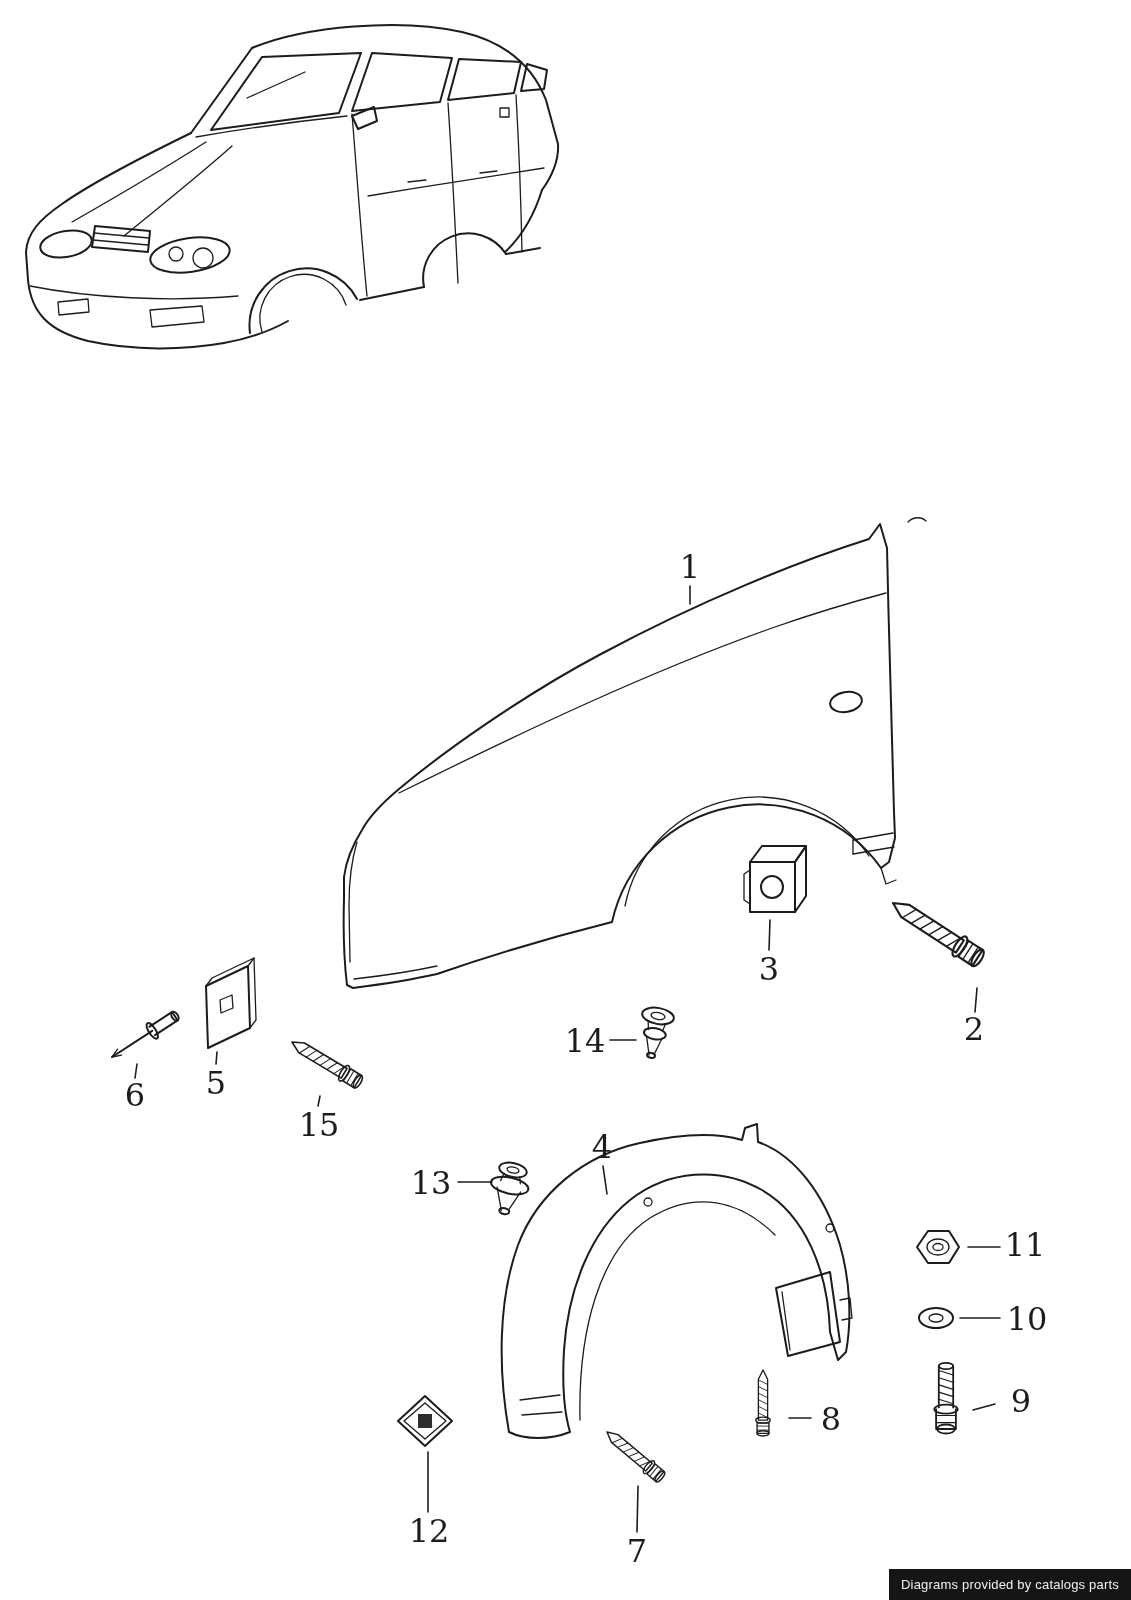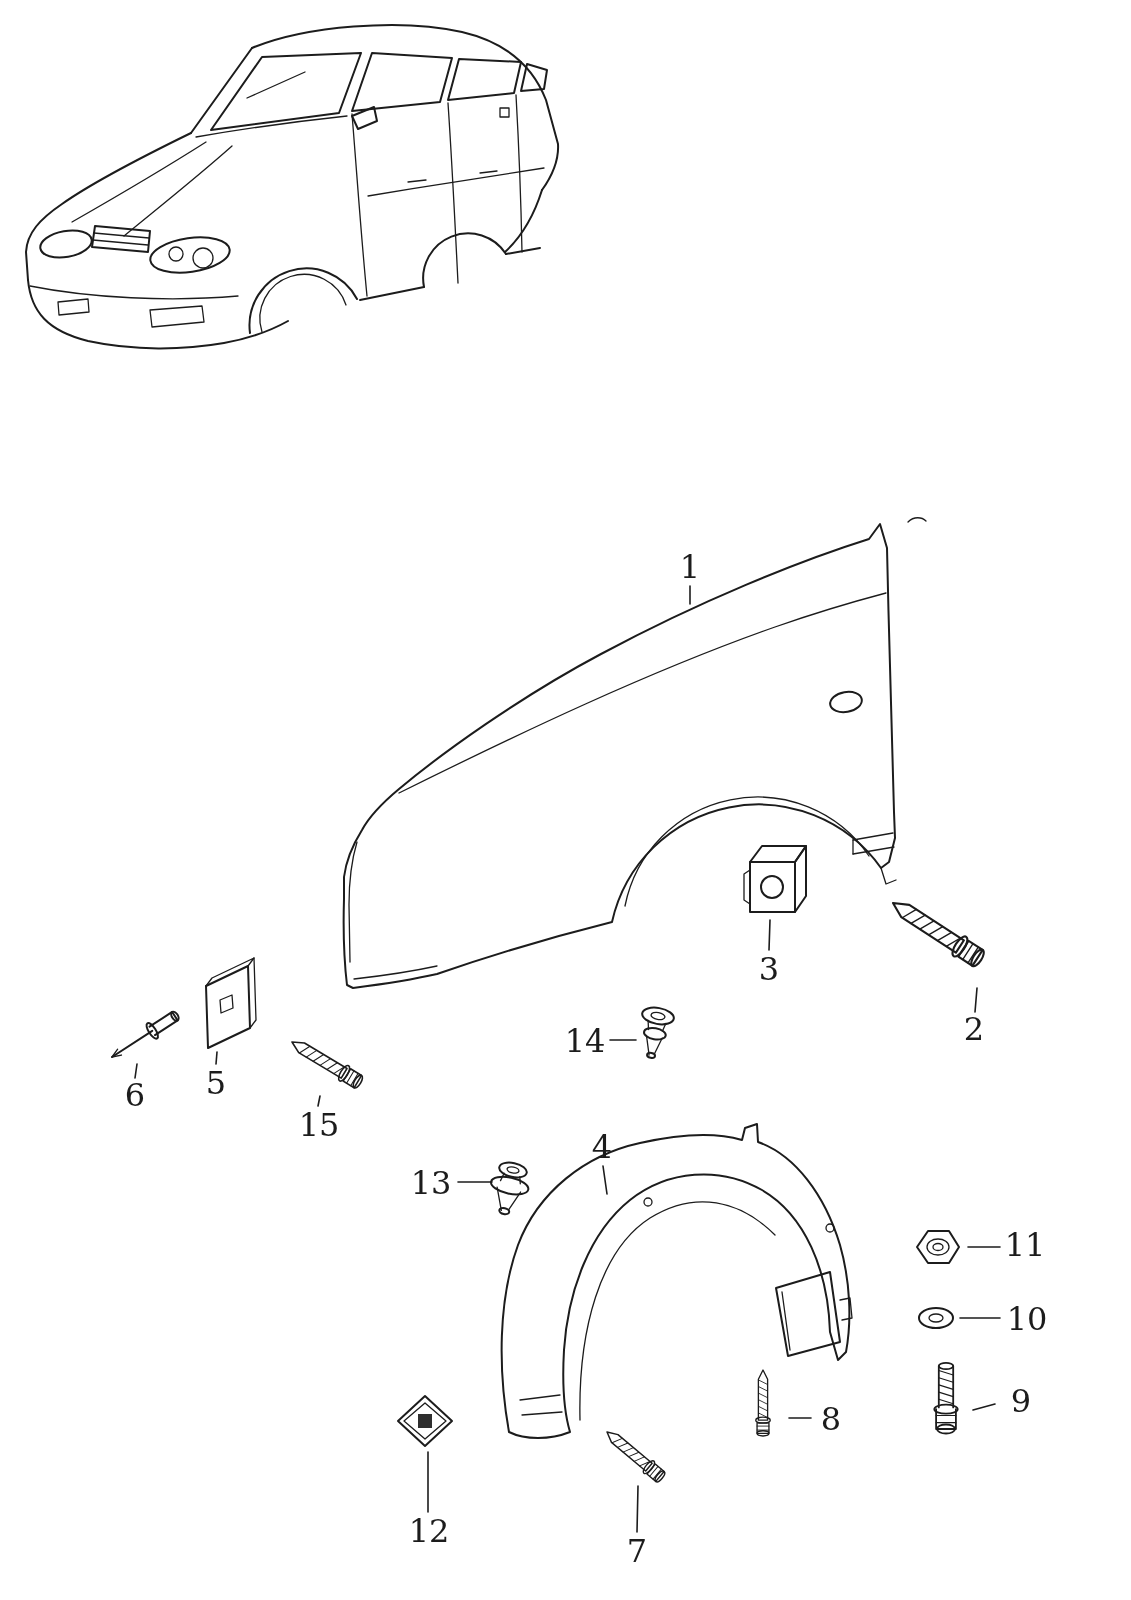--- a/index.html
+++ b/index.html
@@ -281,14 +281,15 @@
     <text class="callout" text-anchor="middle" x="1027" y="1330">10</text>
     <text class="callout" text-anchor="middle" x="1025" y="1256">11</text>
     <text class="callout" text-anchor="middle" x="429" y="1542">12</text>
     <text class="callout" text-anchor="middle" x="431" y="1194">13</text>
     <text class="callout" text-anchor="middle" x="585" y="1052">14</text>
     <text class="callout" text-anchor="middle" x="319" y="1136">15</text>
   </g>
 
 </svg>
 
+<div class="badge">Diagrams provided by catalogs parts</div>
 
 </div>
 
 </body></html>

